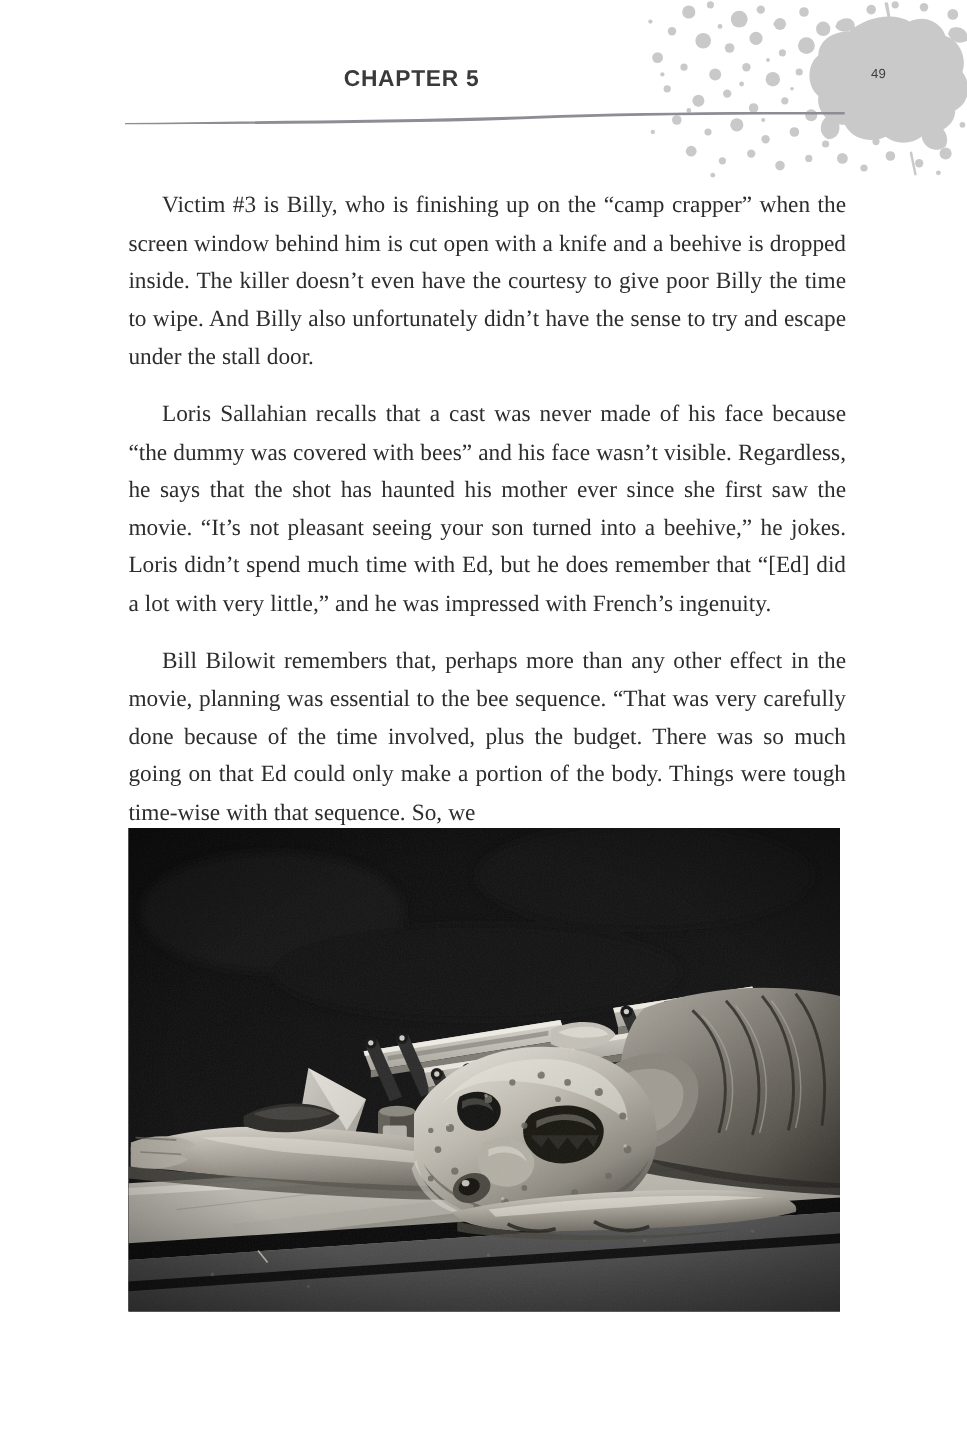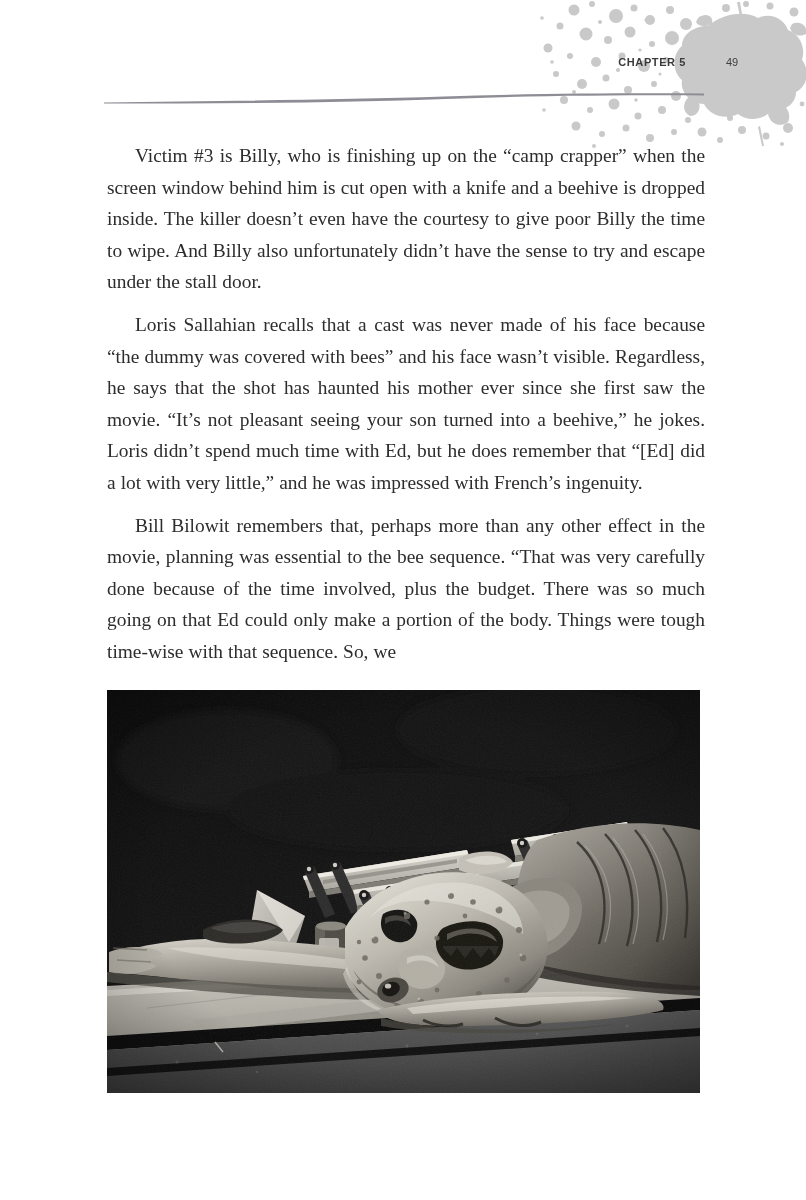--- a/index.html
+++ b/index.html
@@ -39,24 +39,24 @@
     width: 276px;
     height: 150px;
     pointer-events: none;
   }
 
   .chapter-label {
     position: absolute;
     top: 56px;
     left: 0;
     width: 686px;
-    text-align: right;
+    text-align: center;
     font-family: "Liberation Sans", sans-serif;
     font-weight: bold;
-    font-size: 11px;
+    font-size: 19px;
     letter-spacing: 0.6px;
     color: #3a3a3c;
     z-index: 4;
   }
 
   .page-number {
     position: absolute;
     top: 56px;
     left: 712px;
     width: 40px;
@@ -79,21 +79,21 @@
 
   
   .body-text {
     position: absolute;
     top: 140px;
     left: 107px;
     width: 598px;
   }
 
   .body-text p {
-    margin: 0 0 11px 0;
+    margin: 16px 0 11px 0;
     font-family: "Liberation Serif", serif;
     font-size: 19.4px;
     line-height: 31.6px;
     color: #2e2c2d;
     text-align: justify;
     text-indent: 28px;
     hyphens: none;
     word-spacing: 0.2px;
   }
 

